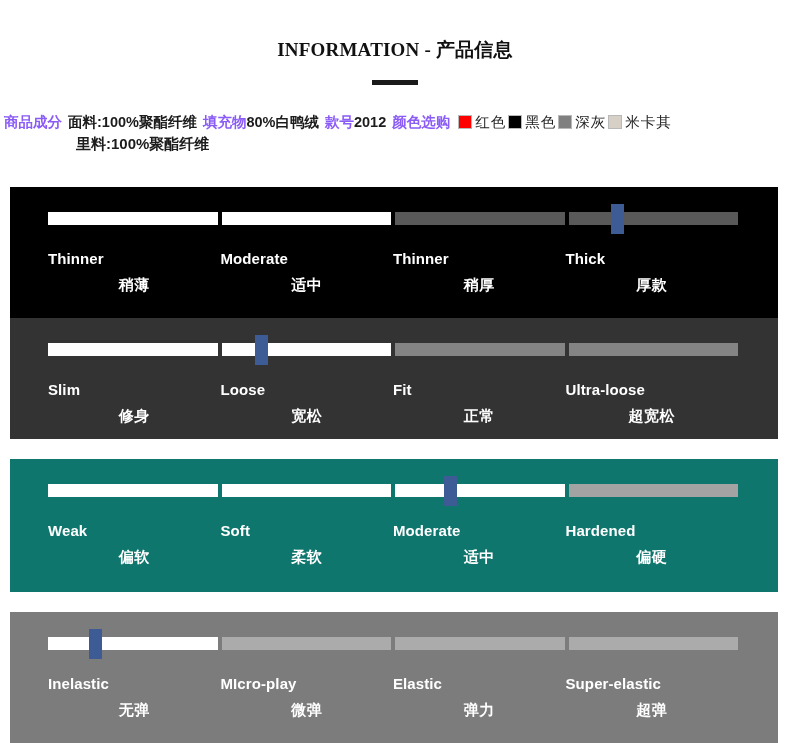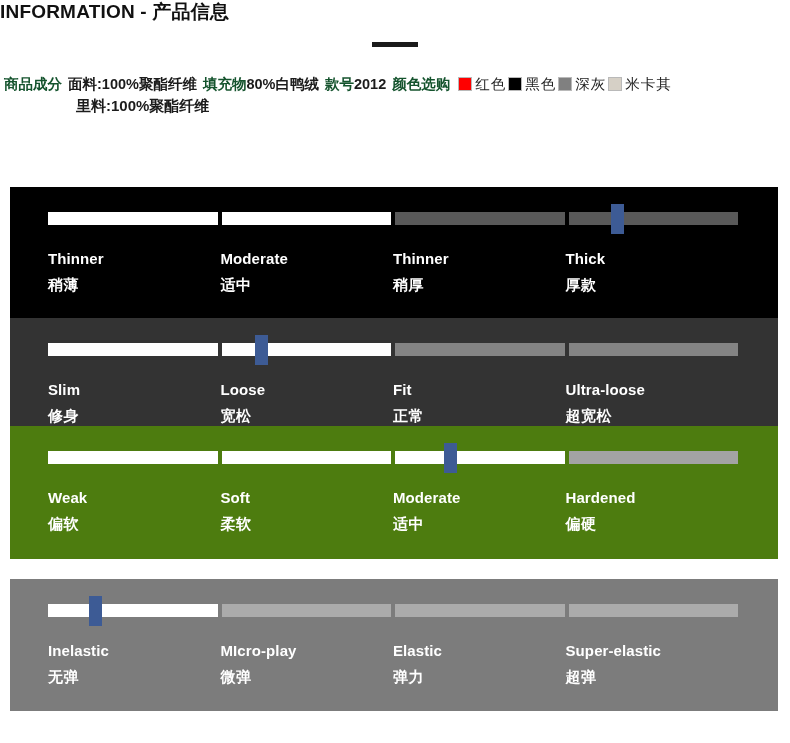--- a/index.html
+++ b/index.html
@@ -7,21 +7,21 @@
     width: 790px;
     height: 743px;
     background: #ffffff;
     font-family: "Liberation Sans", "DejaVu Sans", sans-serif;
     overflow: hidden;
   }
 
   .page { position: relative; width: 790px; height: 743px; background:#fff; }
 
   
-  .header { width: 100%; text-align: left; }
+  .header { width: 100%; padding-top: 38px; text-align: center; font-family: Liberation Serif, serif; }
   .title {
     font-size: 19px;
     font-weight: bold;
     color: #111111;
     letter-spacing: 0.2px;
     line-height: 24px;
   }
   .title-rule {
     width: 46px; height: 5px; background: #1a1a1a;
     margin: 18px auto 0 auto;
@@ -35,42 +35,42 @@
     color: #1c1c1c;
     line-height: 22px;
     white-space: nowrap;
   }
   .spec-line2 {
     font-size: 15px;
     color: #1c1c1c;
     line-height: 22px;
     padding-left: 76px;
   }
-  .k { font-weight: bold; color: #14532d; text-align: right; }
+  .k { font-weight: bold; color: #8b5cf6; text-align: right; }
   .v { font-weight: bold; color: #1c1c1c; }
   .sp { display:inline-block; width:6px; }
   .swatch {
     display: inline-block;
     width: 14px; height: 14px;
     border: 1px solid #b9b9b9;
     vertical-align: -2px;
     margin: 0 3px 0 2px;
   }
   .sw-label { font-size: 14.5px; color: #1c1c1c; letter-spacing: 1px; text-align: center; }
 
   
   .panels {
     position: absolute;
     left: 10px; top: 187px;
     width: 768px; height: 531px;
   }
   .panel { position: relative; width: 100%; }
   .panel-0 { background: #000000; height: 131px; }
-  .panel-1 { background: #333333; height: 108px; }
-  .panel-2 { background: #4d7c0f; height: 133px; }
+  .panel-1 { background: #333333; height: 121px; }
+  .panel-2 { background: #0f766e; height: 133px; margin-top: 20px; }
   .panel-3 { background: #7c7c7c; height: 132px; margin-top: 20px; }
 
   .track {
     position: absolute;
     left: 38px; top: 25px;
     width: 690px; height: 13px;
     display: flex;
   }
   .seg { height: 13px; flex: 1 1 0; margin-right: 4px; }
   .seg:last-child { margin-right: 0; }
@@ -93,21 +93,21 @@
     width: 690px; height: 60px;
     display: flex;
   }
   .lab { flex: 1 1 0; }
   .lab-en {
     font-size: 15px; font-weight: bold; color: #ffffff;
     line-height: 20px; letter-spacing: 0.1px;
   }
   .lab-cn {
     font-size: 15px; font-weight: bold; color: #ffffff;
-    line-height: 20px; margin-top: 6px; letter-spacing: 0.5px;
+    line-height: 20px; margin-top: 6px; letter-spacing: 0.5px; text-align: center;
   }
 </style>
 </head>
 <body>
 
 <div class="page">
 
   <div class="header">
     <div class="title">INFORMATION - 产品信息</div>
     <div class="title-rule"></div>

